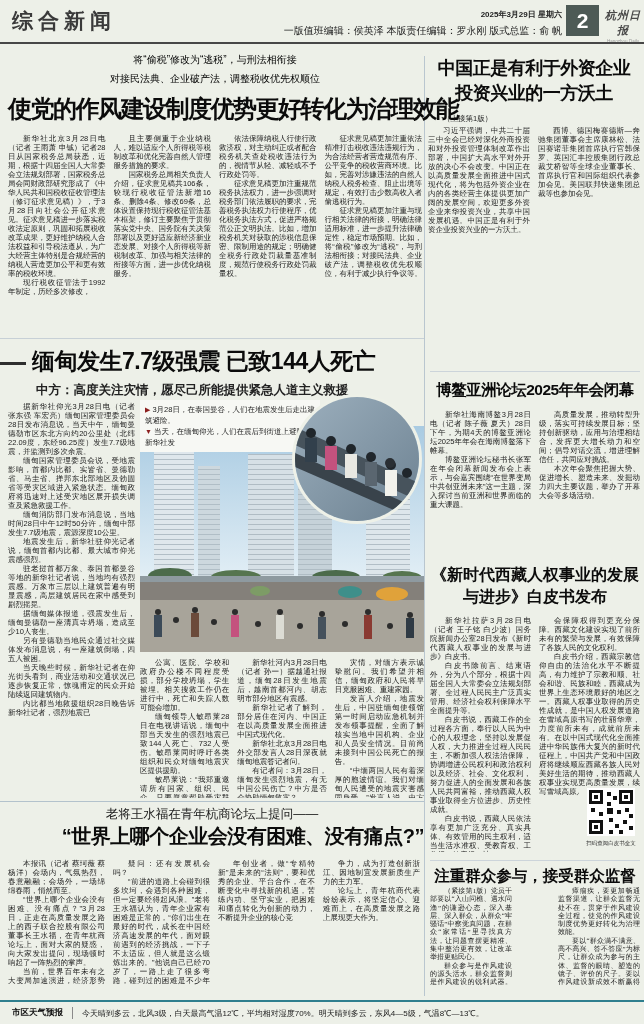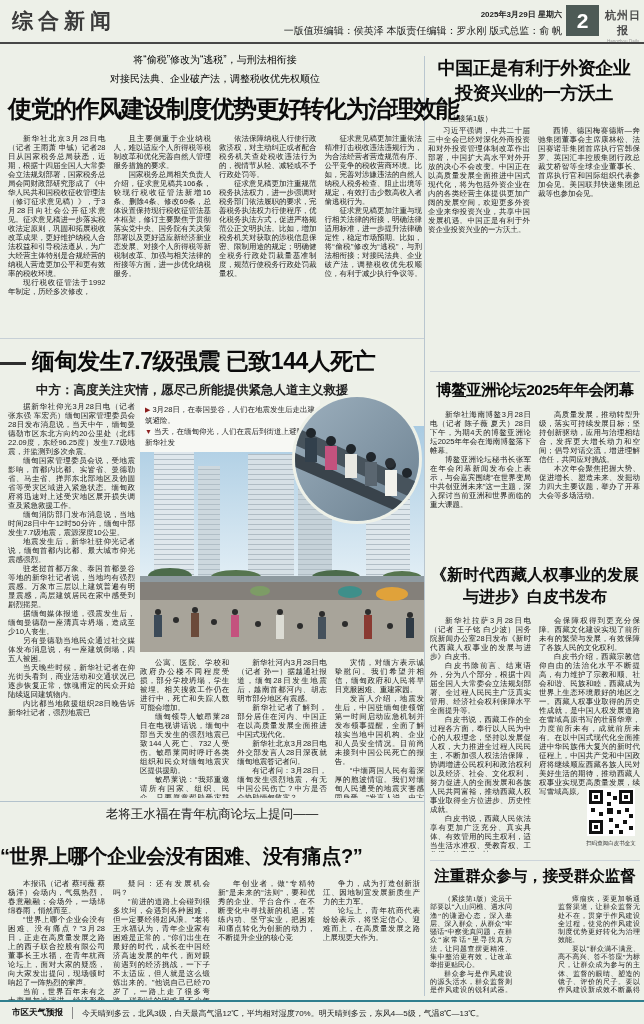--- a/index.html
+++ b/index.html
@@ -8,21 +8,21 @@
   .abs{position:absolute;}
 
   
   .section-label{left:12px;top:7px;font-size:21px;letter-spacing:5px;color:#3a3a3a;font-weight:600;}
   .header-meta{right:82px;top:9px;text-align:right;color:#222;}
   .header-date{font-size:8px;font-weight:bold;}
   .header-editors{font-size:10px;margin-top:4px;}
   .page-badge{left:566px;top:5px;width:33px;height:31px;background:#4d5a56;color:#fff;
               font-size:21px;font-weight:bold;display:flex;align-items:center;justify-content:center;}
   .masthead{left:603px;top:8px;width:40px;text-align:center;}
-  .mast-cn{font-family:"Liberation Serif",serif;font-weight:bold;font-size:11px;color:#4a4a4a;letter-spacing:1px;}
+  .mast-cn{font-family:"Liberation Serif",serif;font-style:italic;font-weight:bold;font-size:11px;color:#4a4a4a;letter-spacing:1px;}
   .mast-en{font-size:4.5px;color:#999;margin-top:1px;}
   .header-rule{left:0;top:42px;width:644px;height:2px;background:#474747;}
 
   
   .body-text{font-size:7.5px;line-height:9px;color:#1c1c1c;text-align:justify;}
   .small-body{font-size:7px;line-height:8.3px;}
   .cols{display:flex;gap:8px;overflow:hidden;}
   .col{flex:1 1 0;overflow:hidden;}
   .para{margin:0;text-indent:2em;}
   .single{overflow:hidden;}
@@ -69,27 +69,27 @@
   
   .tibet{left:430px;top:564px;width:210px;}
   .t-headline{font-size:16px;font-weight:900;text-align:center;line-height:22px;color:#0b0b0b;}
   .t-body{margin-top:8px;height:236px;position:relative;}
   .qr-wrap{position:absolute;right:0;bottom:4px;width:58px;background:#edf0e8;text-align:center;z-index:2;padding:2px 0 0 3px;}
   .qr-caption{font-size:5.5px;color:#333;margin-top:1px;}
 
   
   .sup{left:430px;top:866px;width:210px;}
   .s-headline{font-size:15.5px;font-weight:900;text-align:center;color:#0b0b0b;white-space:nowrap;}
-  .s-body{margin-top:8px;height:98px;gap:46px;}
+  .s-body{height:98px;gap:46px;}
   .s-body .para{font-family:"Liberation Serif",serif;}
 
   
   .wang{left:0;top:806px;width:424px;}
   .w-kicker{text-align:center;font-size:12.5px;color:#1b1b1b;}
-  .w-headline{text-align:left;font-size:20px;font-weight:900;margin-top:20px;letter-spacing:-0.5px;color:#0b0b0b;white-space:nowrap;}
+  .w-headline{text-align:right;font-size:20px;font-weight:900;margin-top:0;letter-spacing:-0.5px;color:#0b0b0b;white-space:nowrap;}
   .w-body{margin:9px 0 0 8px;width:412px;height:126px;}
 
   
   .weather{left:0;top:1000px;width:644px;height:22px;border-top:2px solid #2f7f8e;border-bottom:1px solid #2f7f8e;
            display:flex;align-items:center;background:#edf0e8;}
   .wx-label{font-weight:bold;font-size:8.5px;margin-left:12px;color:#111;}
   .wx-div{width:1px;height:12px;background:#8a8a8a;margin:0 9px;}
   .wx-text{font-size:8px;color:#222;}
 </style>
 </head>

